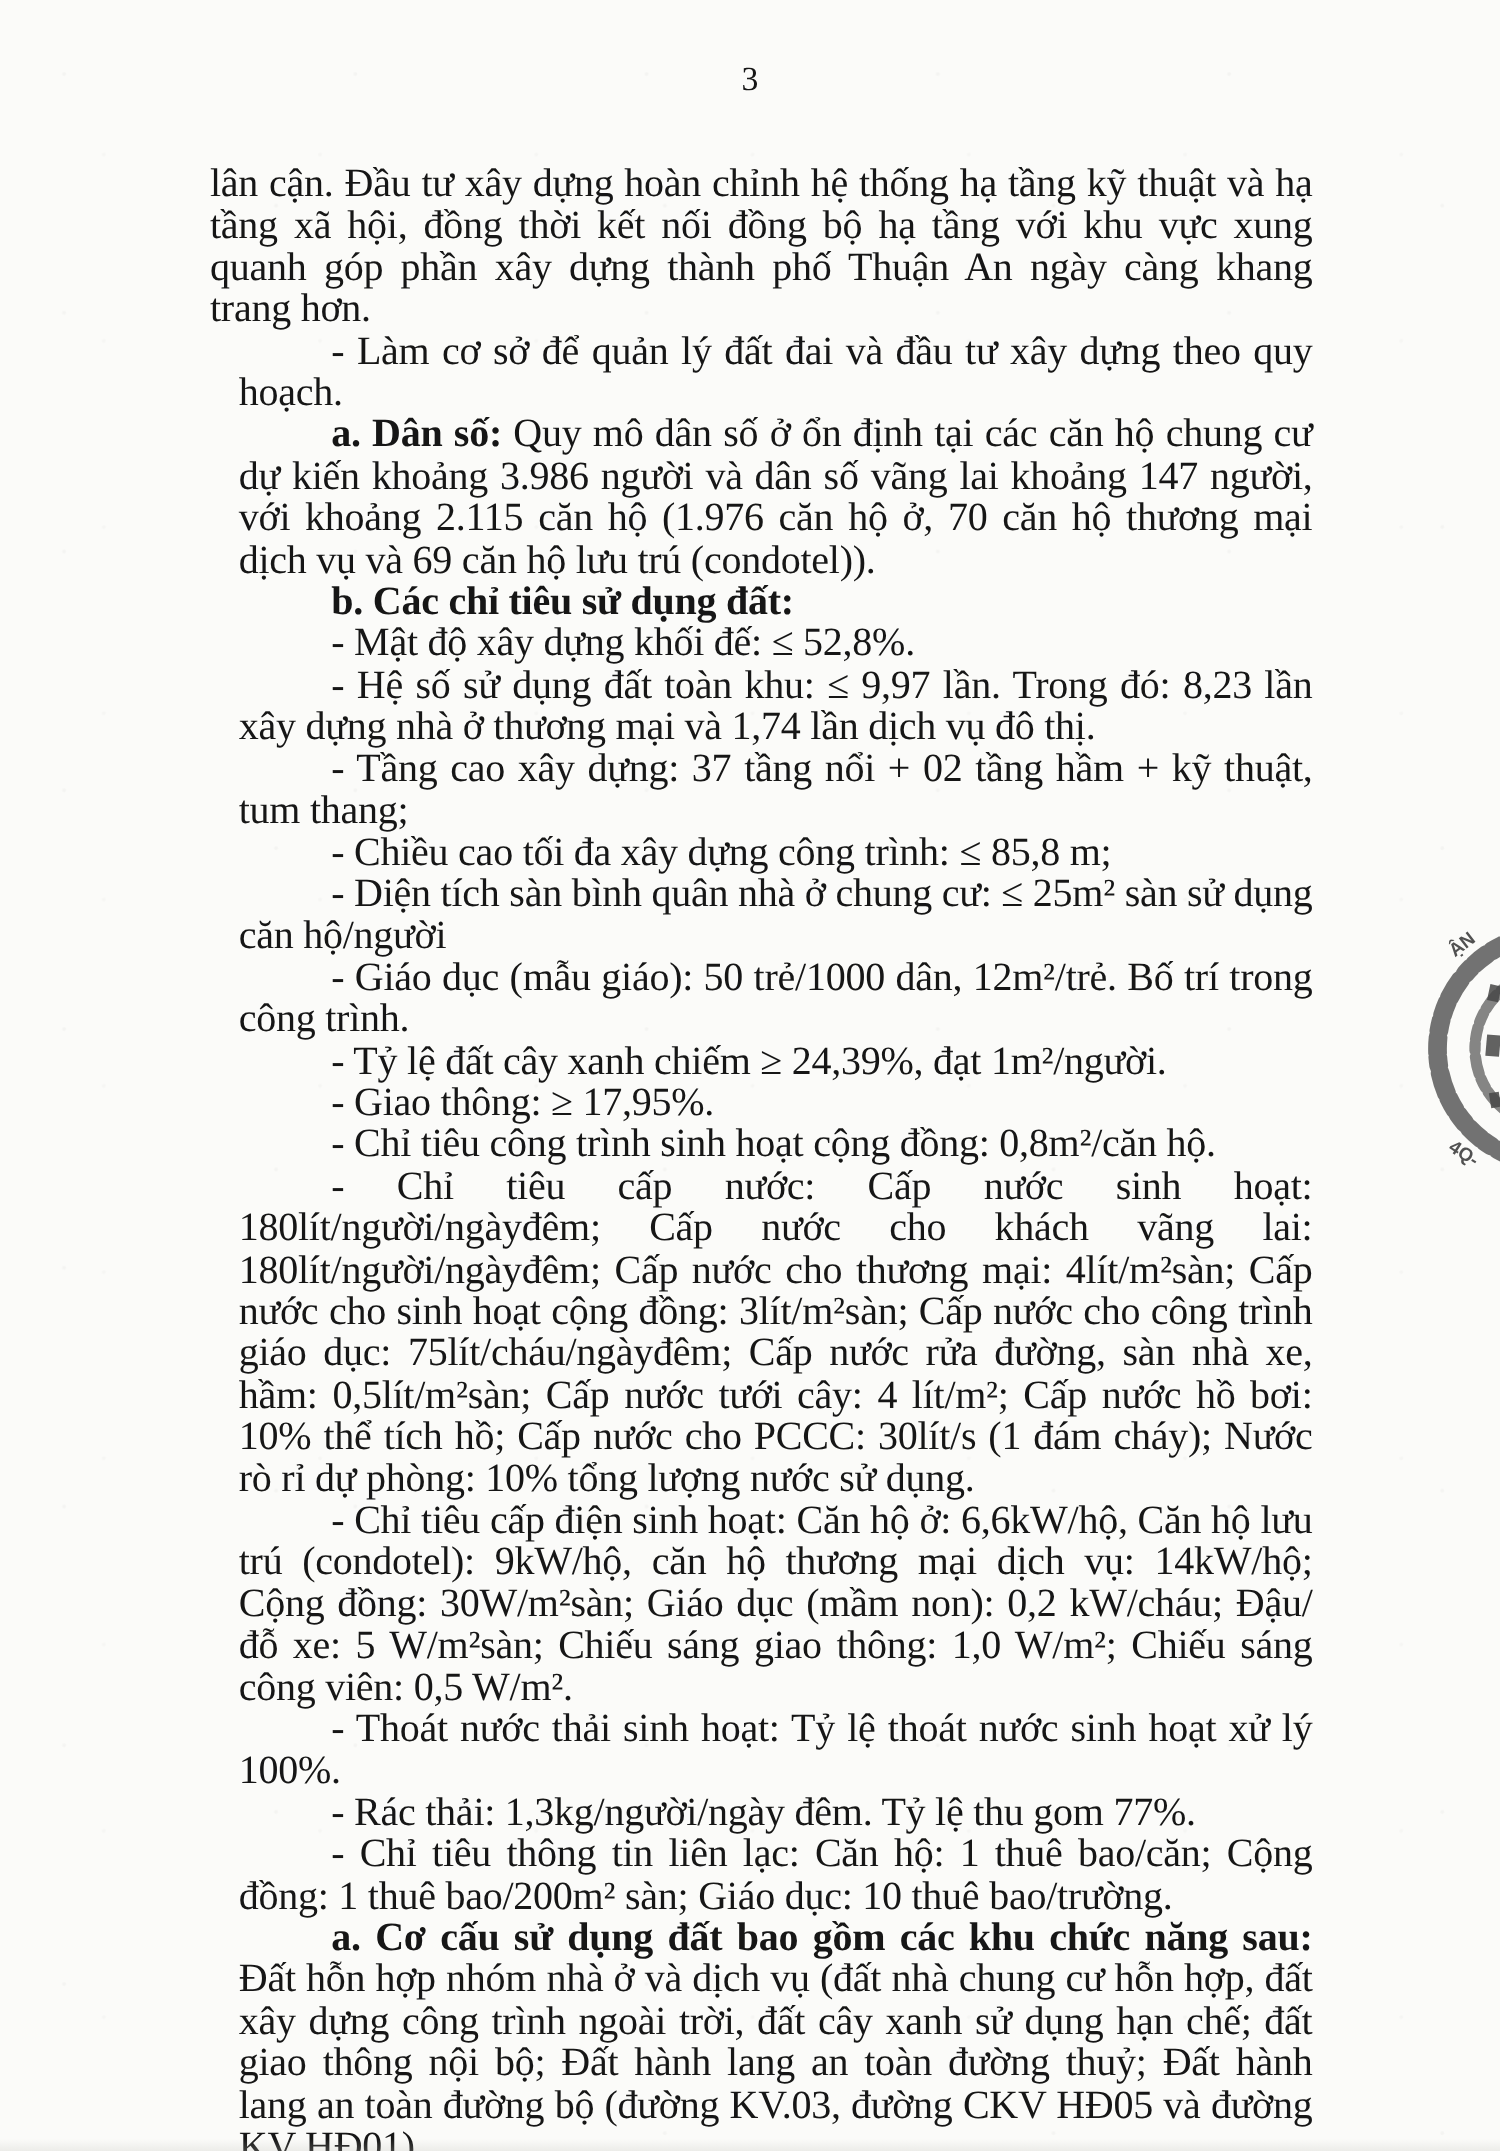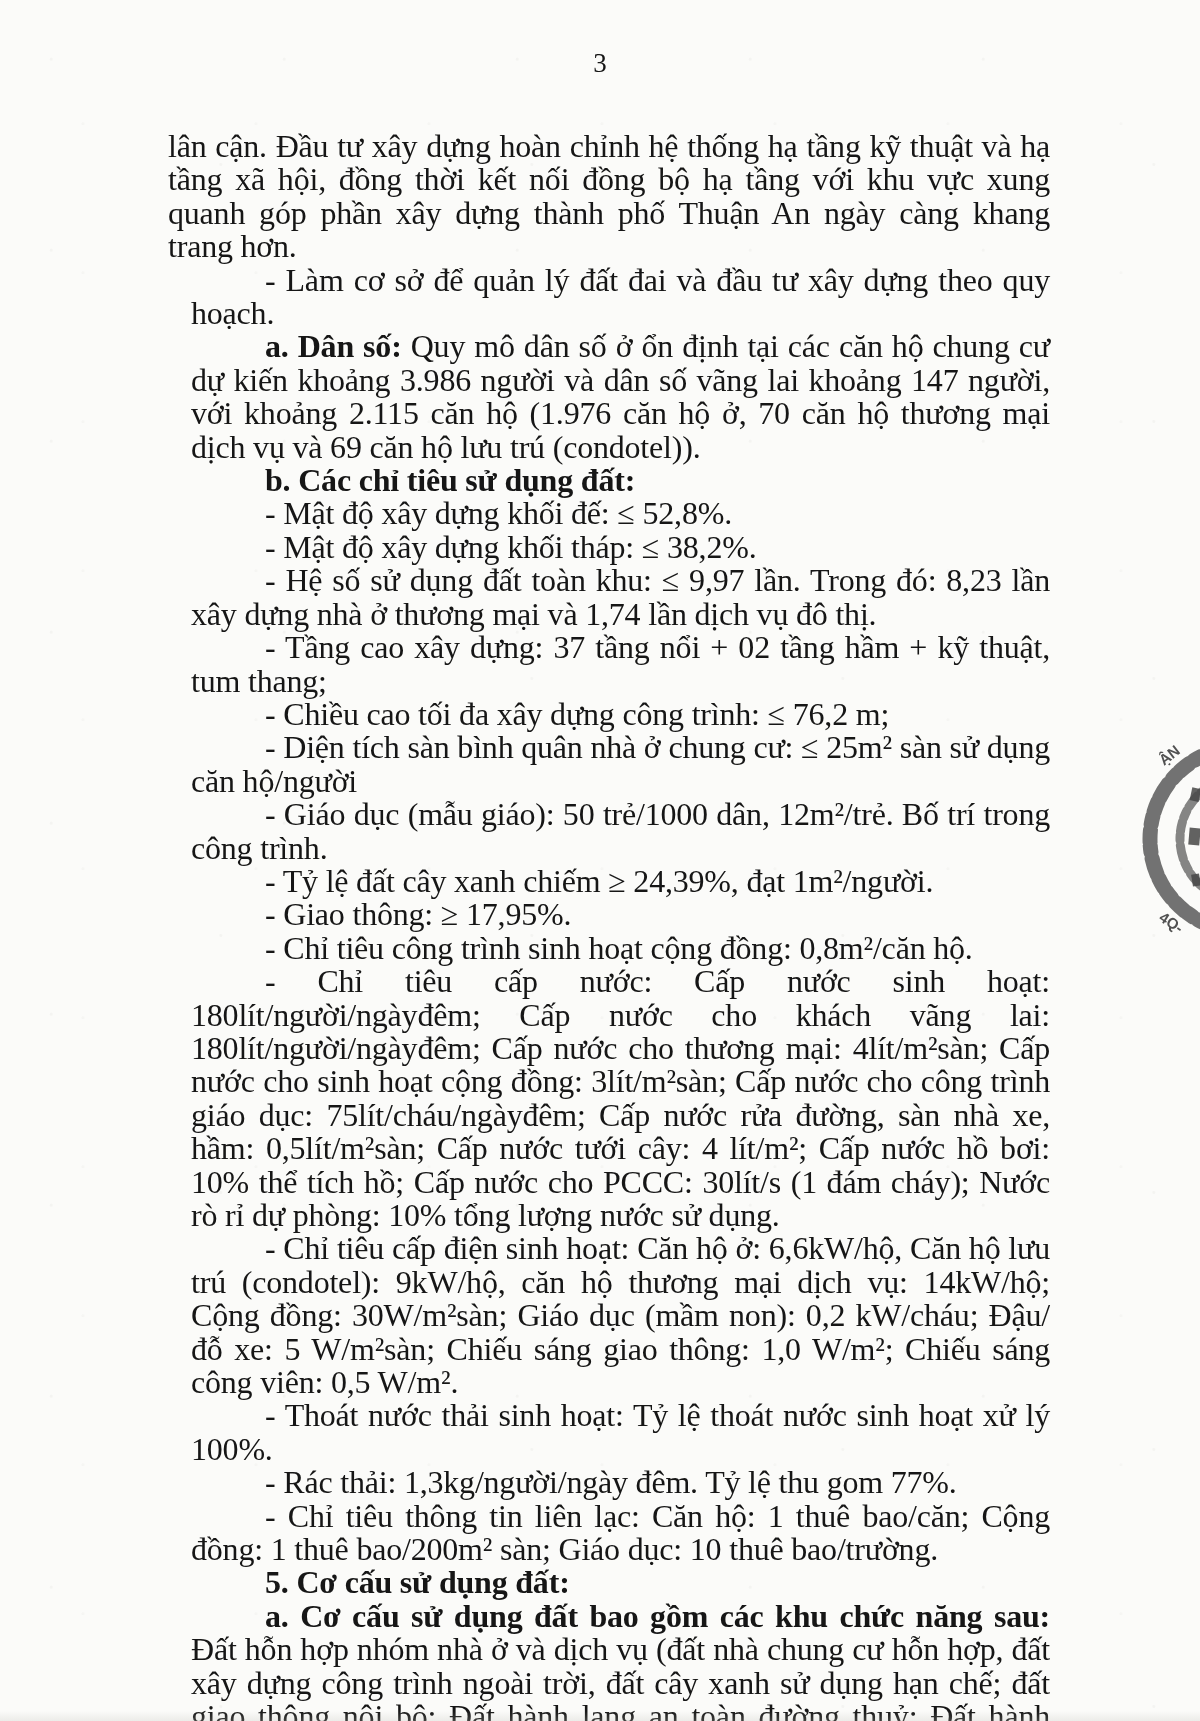--- a/index.html
+++ b/index.html
@@ -74,35 +74,33 @@
 <div class="page">
 
   <div class="page-number">3</div>
 
   <div class="text-block" id="text-block">
       <p class="para"><span class="run">lân cận. Đầu tư xây dựng hoàn chỉnh hệ thống hạ tầng kỹ thuật và hạ tầng xã hội, đồng thời kết nối đồng bộ hạ tầng với khu vực xung quanh góp phần xây dựng thành phố Thuận An ngày càng khang trang hơn.</span></p>
       <p class="para indent"><span class="run">- Làm cơ sở để quản lý đất đai và đầu tư xây dựng theo quy hoạch.</span></p>
       <p class="para indent"><span class="run bold">a. Dân số: </span><span class="run">Quy mô dân số ở ổn định tại các căn hộ chung cư dự kiến khoảng 3.986 người và dân số vãng lai khoảng 147 người, với khoảng 2.115 căn hộ (1.976 căn hộ ở, 70 căn hộ thương mại dịch vụ và 69 căn hộ lưu trú (condotel)).</span></p>
       <p class="para indent"><span class="run bold">b. Các chỉ tiêu sử dụng đất:</span></p>
       <p class="para indent"><span class="run">- Mật độ xây dựng khối đế: ≤ 52,8%.</span></p>
-      <p class="para indent"><span class="run">- Mật độ xây dựng khối tháp: ≤ 38,2%.</span></p>
       <p class="para indent"><span class="run">- Hệ số sử dụng đất toàn khu: ≤ 9,97 lần. Trong đó: 8,23 lần xây dựng nhà ở thương mại và 1,74 lần dịch vụ đô thị.</span></p>
       <p class="para indent"><span class="run">- Tầng cao xây dựng: 37 tầng nổi + 02 tầng hầm + kỹ thuật, tum thang;</span></p>
-      <p class="para indent"><span class="run">- Chiều cao tối đa xây dựng công trình: ≤ 76,2 m;</span></p>
+      <p class="para indent"><span class="run">- Chiều cao tối đa xây dựng công trình: ≤ 85,8 m;</span></p>
       <p class="para indent"><span class="run">- Diện tích sàn bình quân nhà ở chung cư: ≤ 25m² sàn sử dụng căn hộ/người</span></p>
       <p class="para indent"><span class="run">- Giáo dục (mẫu giáo): 50 trẻ/1000 dân, 12m²/trẻ. Bố trí trong công trình.</span></p>
       <p class="para indent"><span class="run">- Tỷ lệ đất cây xanh chiếm ≥ 24,39%, đạt 1m²/người.</span></p>
       <p class="para indent"><span class="run">- Giao thông: ≥ 17,95%.</span></p>
       <p class="para indent"><span class="run">- Chỉ tiêu công trình sinh hoạt cộng đồng: 0,8m²/căn hộ.</span></p>
       <p class="para indent"><span class="run">- Chỉ tiêu cấp nước: Cấp nước sinh hoạt: 180lít/người/ngàyđêm; Cấp nước cho khách vãng lai: 180lít/người/ngàyđêm; Cấp nước cho thương mại: 4lít/m²sàn; Cấp nước cho sinh hoạt cộng đồng: 3lít/m²sàn; Cấp nước cho công trình giáo dục: 75lít/cháu/ngàyđêm; Cấp nước rửa đường, sàn nhà xe, hầm: 0,5lít/m²sàn; Cấp nước tưới cây: 4 lít/m²; Cấp nước hồ bơi: 10% thể tích hồ; Cấp nước cho PCCC: 30lít/s (1 đám cháy); Nước rò rỉ dự phòng: 10% tổng lượng nước sử dụng.</span></p>
       <p class="para indent"><span class="run">- Chỉ tiêu cấp điện sinh hoạt: Căn hộ ở: 6,6kW/hộ, Căn hộ lưu trú (condotel): 9kW/hộ, căn hộ thương mại dịch vụ: 14kW/hộ; Cộng đồng: 30W/m²sàn; Giáo dục (mầm non): 0,2 kW/cháu; Đậu/đỗ xe: 5 W/m²sàn; Chiếu sáng giao thông: 1,0 W/m²; Chiếu sáng công viên: 0,5 W/m².</span></p>
       <p class="para indent"><span class="run">- Thoát nước thải sinh hoạt: Tỷ lệ thoát nước sinh hoạt xử lý 100%.</span></p>
       <p class="para indent"><span class="run">- Rác thải: 1,3kg/người/ngày đêm. Tỷ lệ thu gom 77%.</span></p>
       <p class="para indent"><span class="run">- Chỉ tiêu thông tin liên lạc: Căn hộ: 1 thuê bao/căn; Cộng đồng: 1 thuê bao/200m² sàn; Giáo dục: 10 thuê bao/trường.</span></p>
-      <p class="para indent"><span class="run bold">5. Cơ cấu sử dụng đất:</span></p>
       <p class="para indent"><span class="run bold">a. Cơ cấu sử dụng đất bao gồm các khu chức năng sau: </span><span class="run">Đất hỗn hợp nhóm nhà ở và dịch vụ (đất nhà chung cư hỗn hợp, đất xây dựng công trình ngoài trời, đất cây xanh sử dụng hạn chế; đất giao thông nội bộ; Đất hành lang an toàn đường thuỷ; Đất hành lang an toàn đường bộ (đường KV.03, đường CKV HĐ05 và đường KV HĐ01).</span></p>
     </div>
 
   <div class="stamp-clip">
     <svg width="66" height="210" viewBox="0 0 66 210" xmlns="http://www.w3.org/2000/svg">
       <g stroke="#3a3a3a" fill="none" stroke-linecap="round">
         <circle cx="108" cy="103" r="92" stroke-width="15" stroke-dasharray="11 4 17 6 7 3 13 5 9 4" opacity="0.8"></circle>
         <circle cx="108" cy="103" r="62" stroke-width="9" stroke-dasharray="8 4 14 5 6 3 10 4" opacity="0.7"></circle>
       </g>
       <g fill="#3a3a3a" font-family="Liberation Sans, DejaVu Sans, sans-serif" font-weight="bold" font-size="15">

